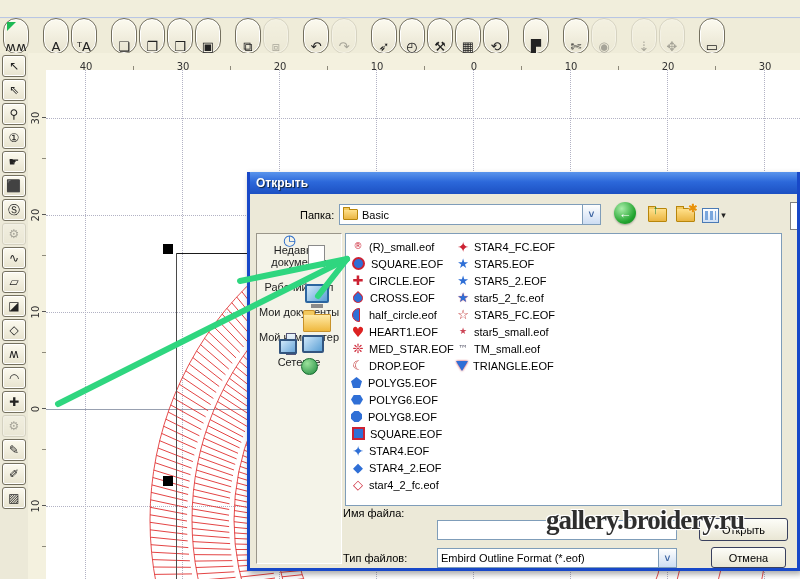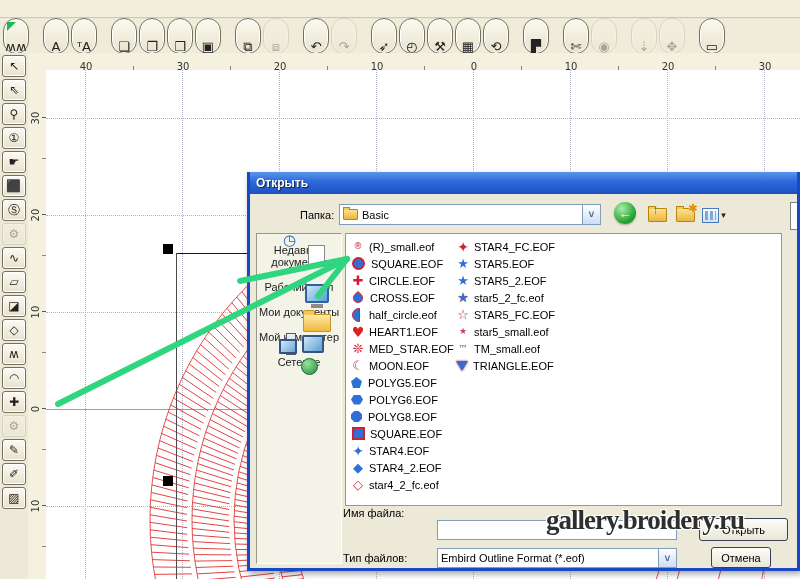--- a/index.html
+++ b/index.html
@@ -736,21 +736,21 @@
           <div class="frow">
             <span class="fi fi-heart"></span>
             <span class="fname">HEART1.EOF</span>
           </div>
           <div class="frow">
             <span class="fi fi-medstar"></span>
             <span class="fname">MED_STAR.EOF</span>
           </div>
           <div class="frow">
             <span class="fi fi-moon"></span>
-            <span class="fname">MOON.EOF</span>
+            <span class="fname">DROP.EOF</span>
           </div>
           <div class="frow">
             <span class="fi fi-pent"></span>
             <span class="fname">POLYG5.EOF</span>
           </div>
           <div class="frow">
             <span class="fi fi-hex"></span>
             <span class="fname">POLYG6.EOF</span>
           </div>
           <div class="frow">
@@ -813,21 +813,21 @@
 
     <span class="dlg-label" style="left:96px;top:335px;">Имя файла:</span>
     <input class="xpinput" style="left: 190px; top: 348px; width: 240px; height: 20px;" value="">
     <button class="xpbtn" style="left:452px;top:346px;width:89px;height:23px;">Открыть</button>
 
     <span class="dlg-label" style="left:96px;top:380px;">Тип файлов:</span>
     <div class="combo" style="left:190px;top:376px;width:240px;height:20px;">
       <span>Embird Outline Format (*.eof)</span>
       <span class="chev-btn">˅</span>
     </div>
-    <button class="xpbtn" style="left:464px;top:375px;width:60px;height:21px;">Отмена</button>
+    <button class="xpbtn" style="left:464px;top:375px;width:75px;height:21px;">Отмена</button>
 
     <div class="dlg-frame"></div>
   </div>
 
   <svg id="arrow-svg" width="800" height="579" viewBox="0 0 800 579">
       <line x1="58" y1="404" x2="347" y2="259" stroke="#2fd67f" stroke-width="6" stroke-linecap="round"></line>
       <line x1="347" y1="259" x2="240" y2="281" stroke="#2fd67f" stroke-width="6" stroke-linecap="round"></line>
       <line x1="347" y1="259" x2="318" y2="296" stroke="#2fd67f" stroke-width="6" stroke-linecap="round"></line>
     </svg>
 

